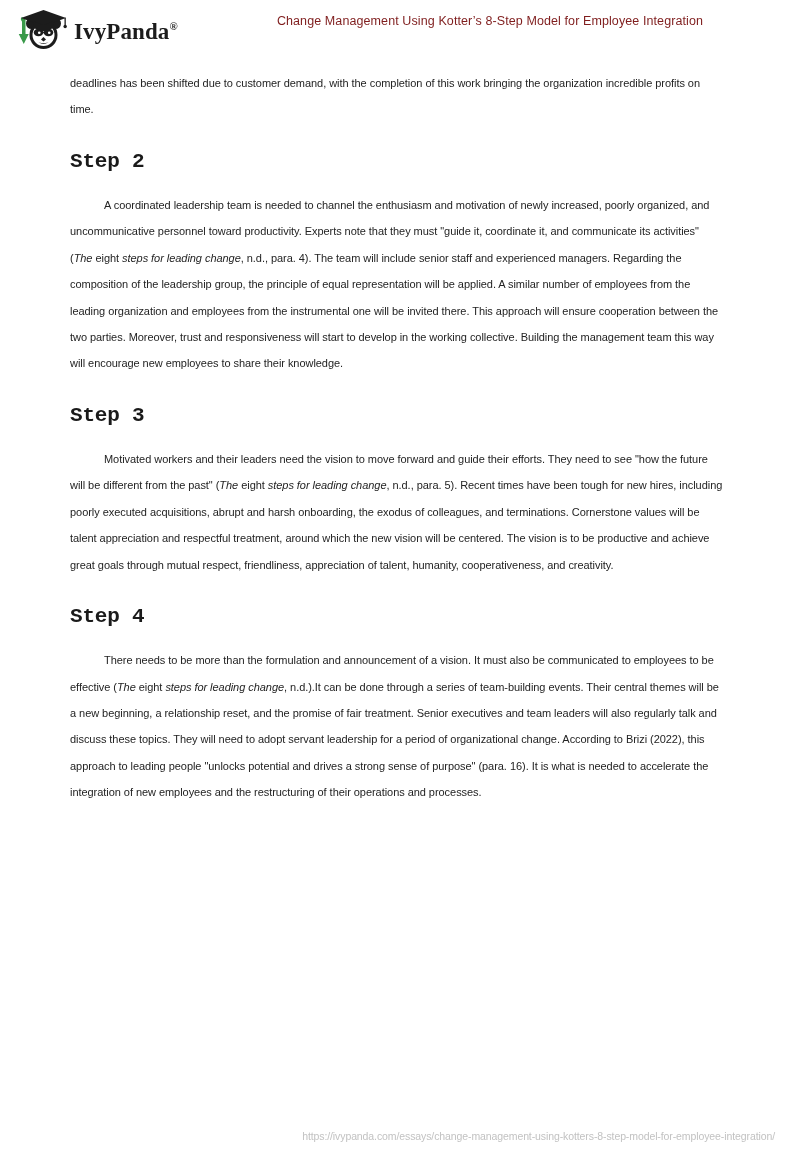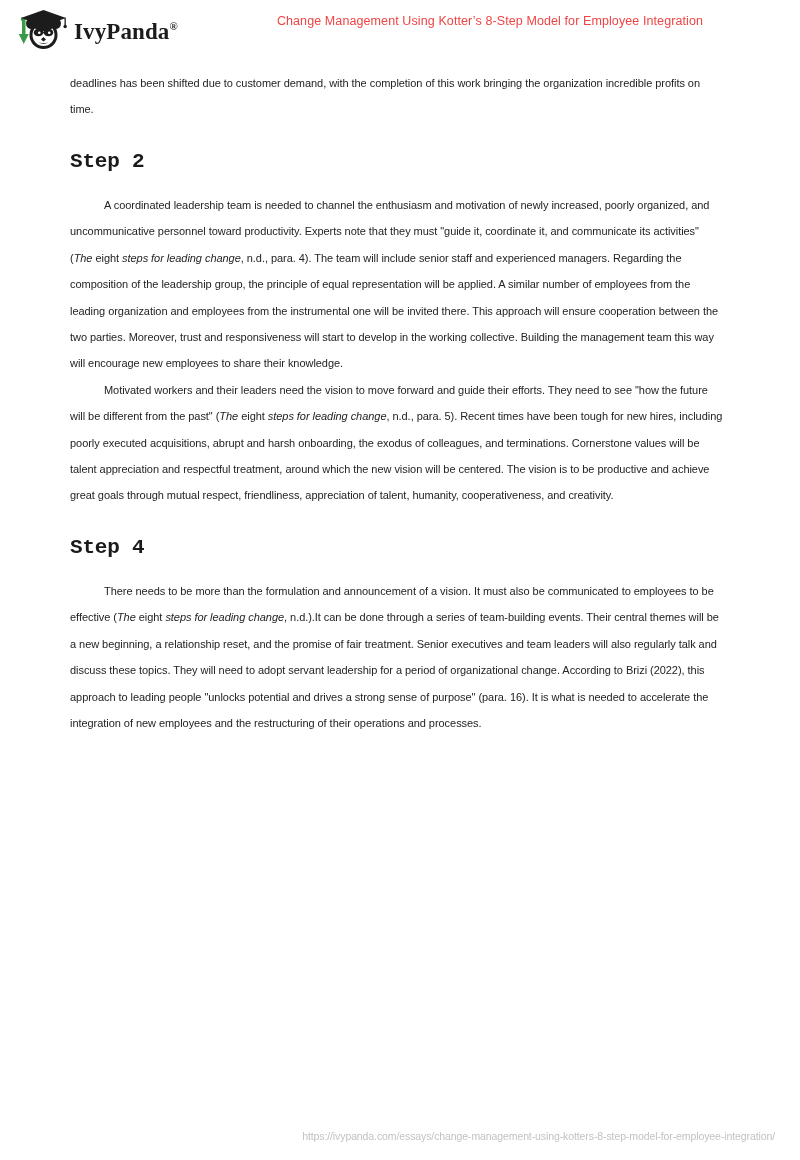--- a/index.html
+++ b/index.html
@@ -59,21 +59,21 @@
     vertical-align: super;
     font-weight: bold;
   }
   .header-title {
     position: absolute;
     left: 200px;
     right: 20px;
     top: 14px;
     text-align: center;
     font-size: 12.5px;
-    color: #ef4444;
+    color: #7f1d1d;
     letter-spacing: 0.1px;
     white-space: nowrap;
   }
 
   
   .content {
     position: absolute;
     left: 70px;
     top: 70px;
     width: 653px;
@@ -177,20 +177,21 @@
     <p class="para">deadlines has been shifted due to customer demand, with the completion of this work bringing the organization incredible profits on time.</p>
 
     <div>
 
       <section>
         <h2 class="step-heading">Step 2</h2>
         <p class="para indent"><span>A coordinated leadership team is needed to channel the enthusiasm and motivation of newly increased, poorly organized, and uncommunicative personnel toward productivity. Experts note that they must "guide it, coordinate it, and communicate its activities" (</span><em>The</em><span> eight </span><em>steps for leading change</em><span>, n.d., para. 4). The team will include senior staff and experienced managers. Regarding the composition of the leadership group, the principle of equal representation will be applied. A similar number of employees from the leading organization and employees from the instrumental one will be invited there. This approach will ensure cooperation between the two parties. Moreover, trust and responsiveness will start to develop in the working collective. Building the management team this way will encourage new employees to share their knowledge.</span></p>
       </section>
 
       <section>
+        <h2 class="step-heading">Step 3</h2>
         <p class="para indent"><span>Motivated workers and their leaders need the vision to move forward and guide their efforts. They need to see "how the future will be different from the past" (</span><em>The</em><span> eight </span><em>steps for leading change</em><span>, n.d., para. 5). Recent times have been tough for new hires, including poorly executed acquisitions, abrupt and harsh onboarding, the exodus of colleagues, and terminations. Cornerstone values will be talent appreciation and respectful treatment, around which the new vision will be centered. The vision is to be productive and achieve great goals through mutual respect, friendliness, appreciation of talent, humanity, cooperativeness, and creativity.</span></p>
       </section>
 
       <section>
         <h2 class="step-heading">Step 4</h2>
         <p class="para indent"><span>There needs to be more than the formulation and announcement of a vision. It must also be communicated to employees to be effective (</span><em>The</em><span> eight </span><em>steps for leading change</em><span>, n.d.).It can be done through a series of team-building events. Their central themes will be a new beginning, a relationship reset, and the promise of fair treatment. Senior executives and team leaders will also regularly talk and discuss these topics. They will need to adopt servant leadership for a period of organizational change. According to Brizi (2022), this approach to leading people "unlocks potential and drives a strong sense of purpose" (para. 16). It is what is needed to accelerate the integration of new employees and the restructuring of their operations and processes.</span></p>
       </section>
 
     </div>
   </div>

